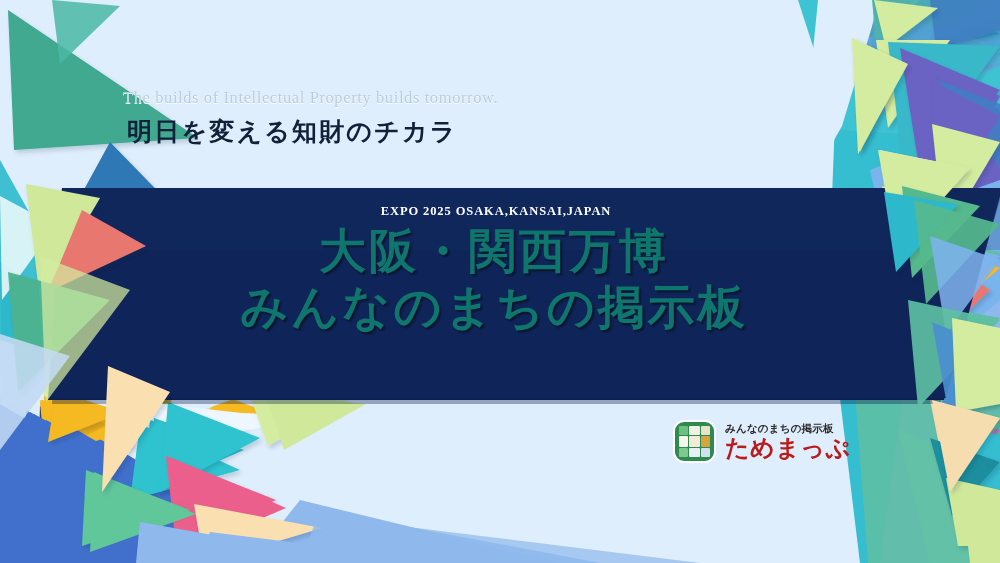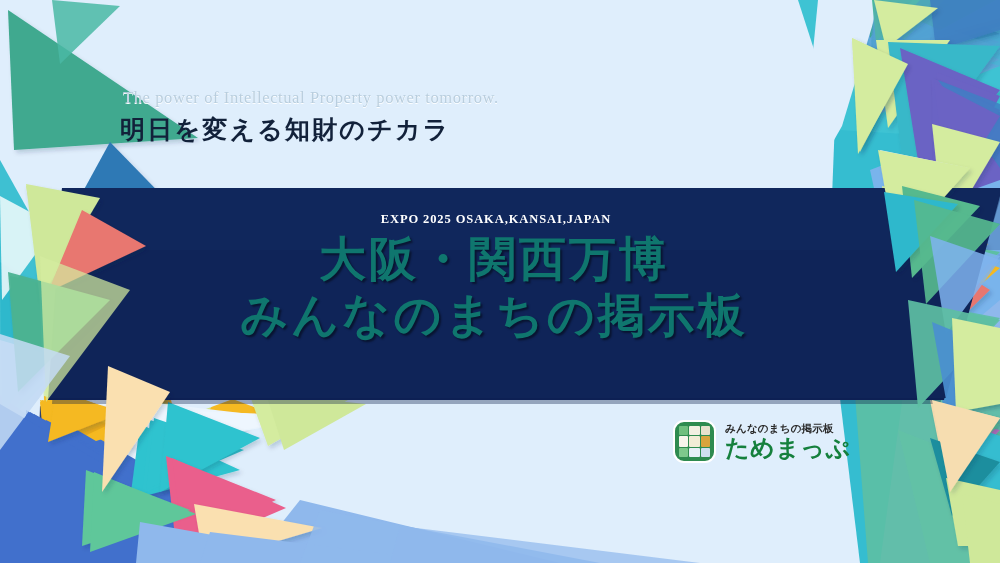--- a/index.html
+++ b/index.html
@@ -19,31 +19,31 @@
     font-family:"Liberation Serif","DejaVu Serif",serif;
     font-size:16.5px;letter-spacing:.6px;
     color:#b9cede;
     text-shadow:0 1px 0 #ffffff;
     white-space:nowrap;
     margin:0 0 5px 3px;
   }
   .tagline-ja{
     font-family:"DejaVu Serif","Liberation Serif",serif;
     font-size:25px;font-weight:700;letter-spacing:2.2px;
-    color:#12213a;white-space:nowrap;margin:0;
+    color:#12213a;white-space:nowrap;margin:7px;
   }
 
   
   #banner{
     position:absolute;left:0;top:188px;width:1000px;height:216px;z-index:15;
   }
   .banner-content{
     position:absolute;left:0;top:0;width:1000px;height:216px;
     display:flex;flex-direction:column;align-items:center;justify-content:flex-start;
-    padding-top:24px;box-sizing:border-box;
+    padding-top:16px;box-sizing:border-box;
   }
   .expo-line{
     font-family:"Liberation Serif","DejaVu Serif",serif;
     font-size:12.5px;font-weight:700;letter-spacing:.9px;
     color:#ffffff;white-space:nowrap;margin:0 0 6px 0;
     transform:translateX(-4px);
   }
   .headline{
     font-family:"DejaVu Serif","Liberation Serif",serif;
     font-weight:700;color:#0f766e;white-space:nowrap;
@@ -73,21 +73,21 @@
   }
   .logo-mark .tiles i{display:block;border-radius:1px;}
   .logo-text{display:flex;flex-direction:column;justify-content:flex-end;line-height:1;}
   .logo-sub{
     font-family:"DejaVu Sans","Liberation Sans",sans-serif;
     font-size:10.5px;font-weight:700;color:#2b2b2b;letter-spacing:.2px;
     white-space:nowrap;margin-bottom:3px;
   }
   .logo-name{
     font-family:Liberation Serif, serif;
-    font-size:24px;font-weight:700;color:#15803d;letter-spacing:.5px;
+    font-size:24px;font-weight:700;color:#b91c1c;letter-spacing:.5px;
     white-space:nowrap;
   }
 </style>
 </head>
 <body>
 
 <div id="stage">
 
   <svg id="bg" viewBox="0 0 1000 563" preserveAspectRatio="none">
     <defs>
@@ -400,21 +400,21 @@
       <polygon points="908,300 1000,320 918,408" fill="#5dbfa3" opacity=".92"></polygon>
       <polygon points="932,322 1000,350 950,422" fill="#4a8fd0" opacity=".92"></polygon>
       <polygon points="952,318 1000,328 1000,404 956,412" fill="#d4ec9f" filter="url(#tshadow)"></polygon>
       <polygon points="932,400 1000,418 950,492" fill="#f6ddb0" filter="url(#tshadow)"></polygon>
 
       <polygon points="0,386 246,386 230,408 0,408" fill="#0d2054" opacity=".0"></polygon>
     </g>
   </svg>
 
   <div class="tagline-wrap">
-    <div class="tagline-en">The power of Intellectual Property power tomorrow.</div>
+    <div class="tagline-en">The builds of Intellectual Property builds tomorrow.</div>
     <div class="tagline-ja">明日を変える知財のチカラ</div>
   </div>
 
   <div id="banner">
     <div class="banner-content">
       <div class="expo-line">EXPO 2025 OSAKA,KANSAI,JAPAN</div>
       <div class="headline l1">大阪・関西万博</div>
       <div class="headline l2">みんなのまちの掲示板</div>
     </div>
   </div>

